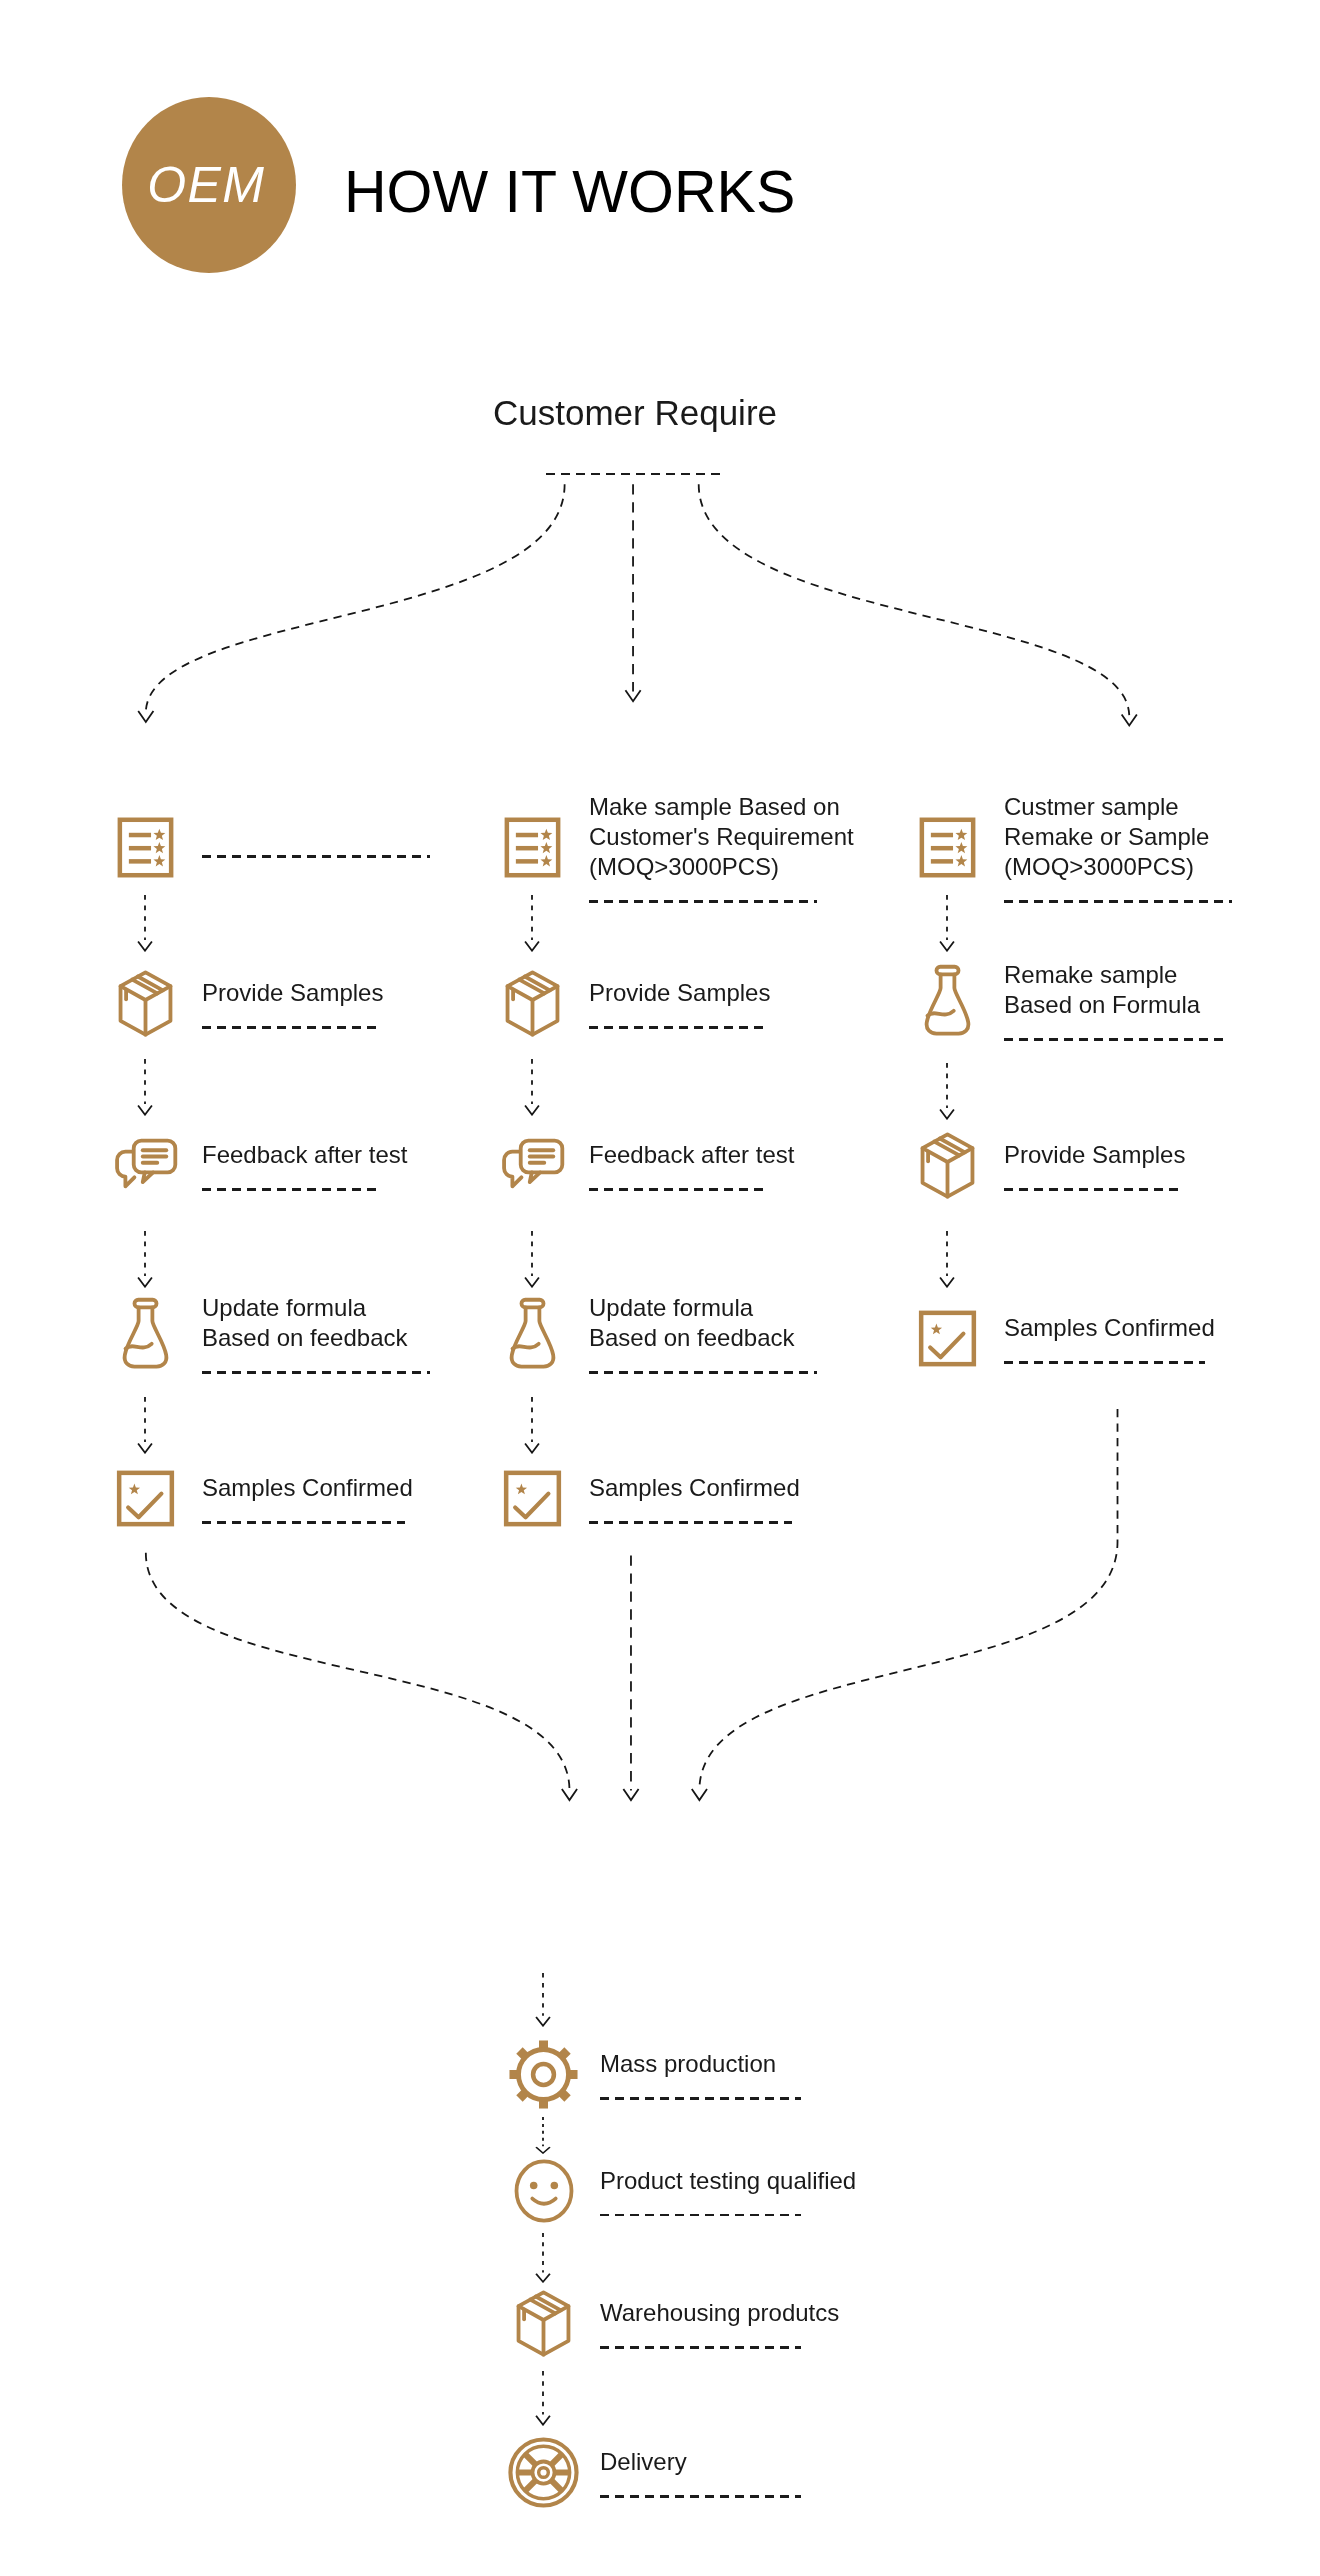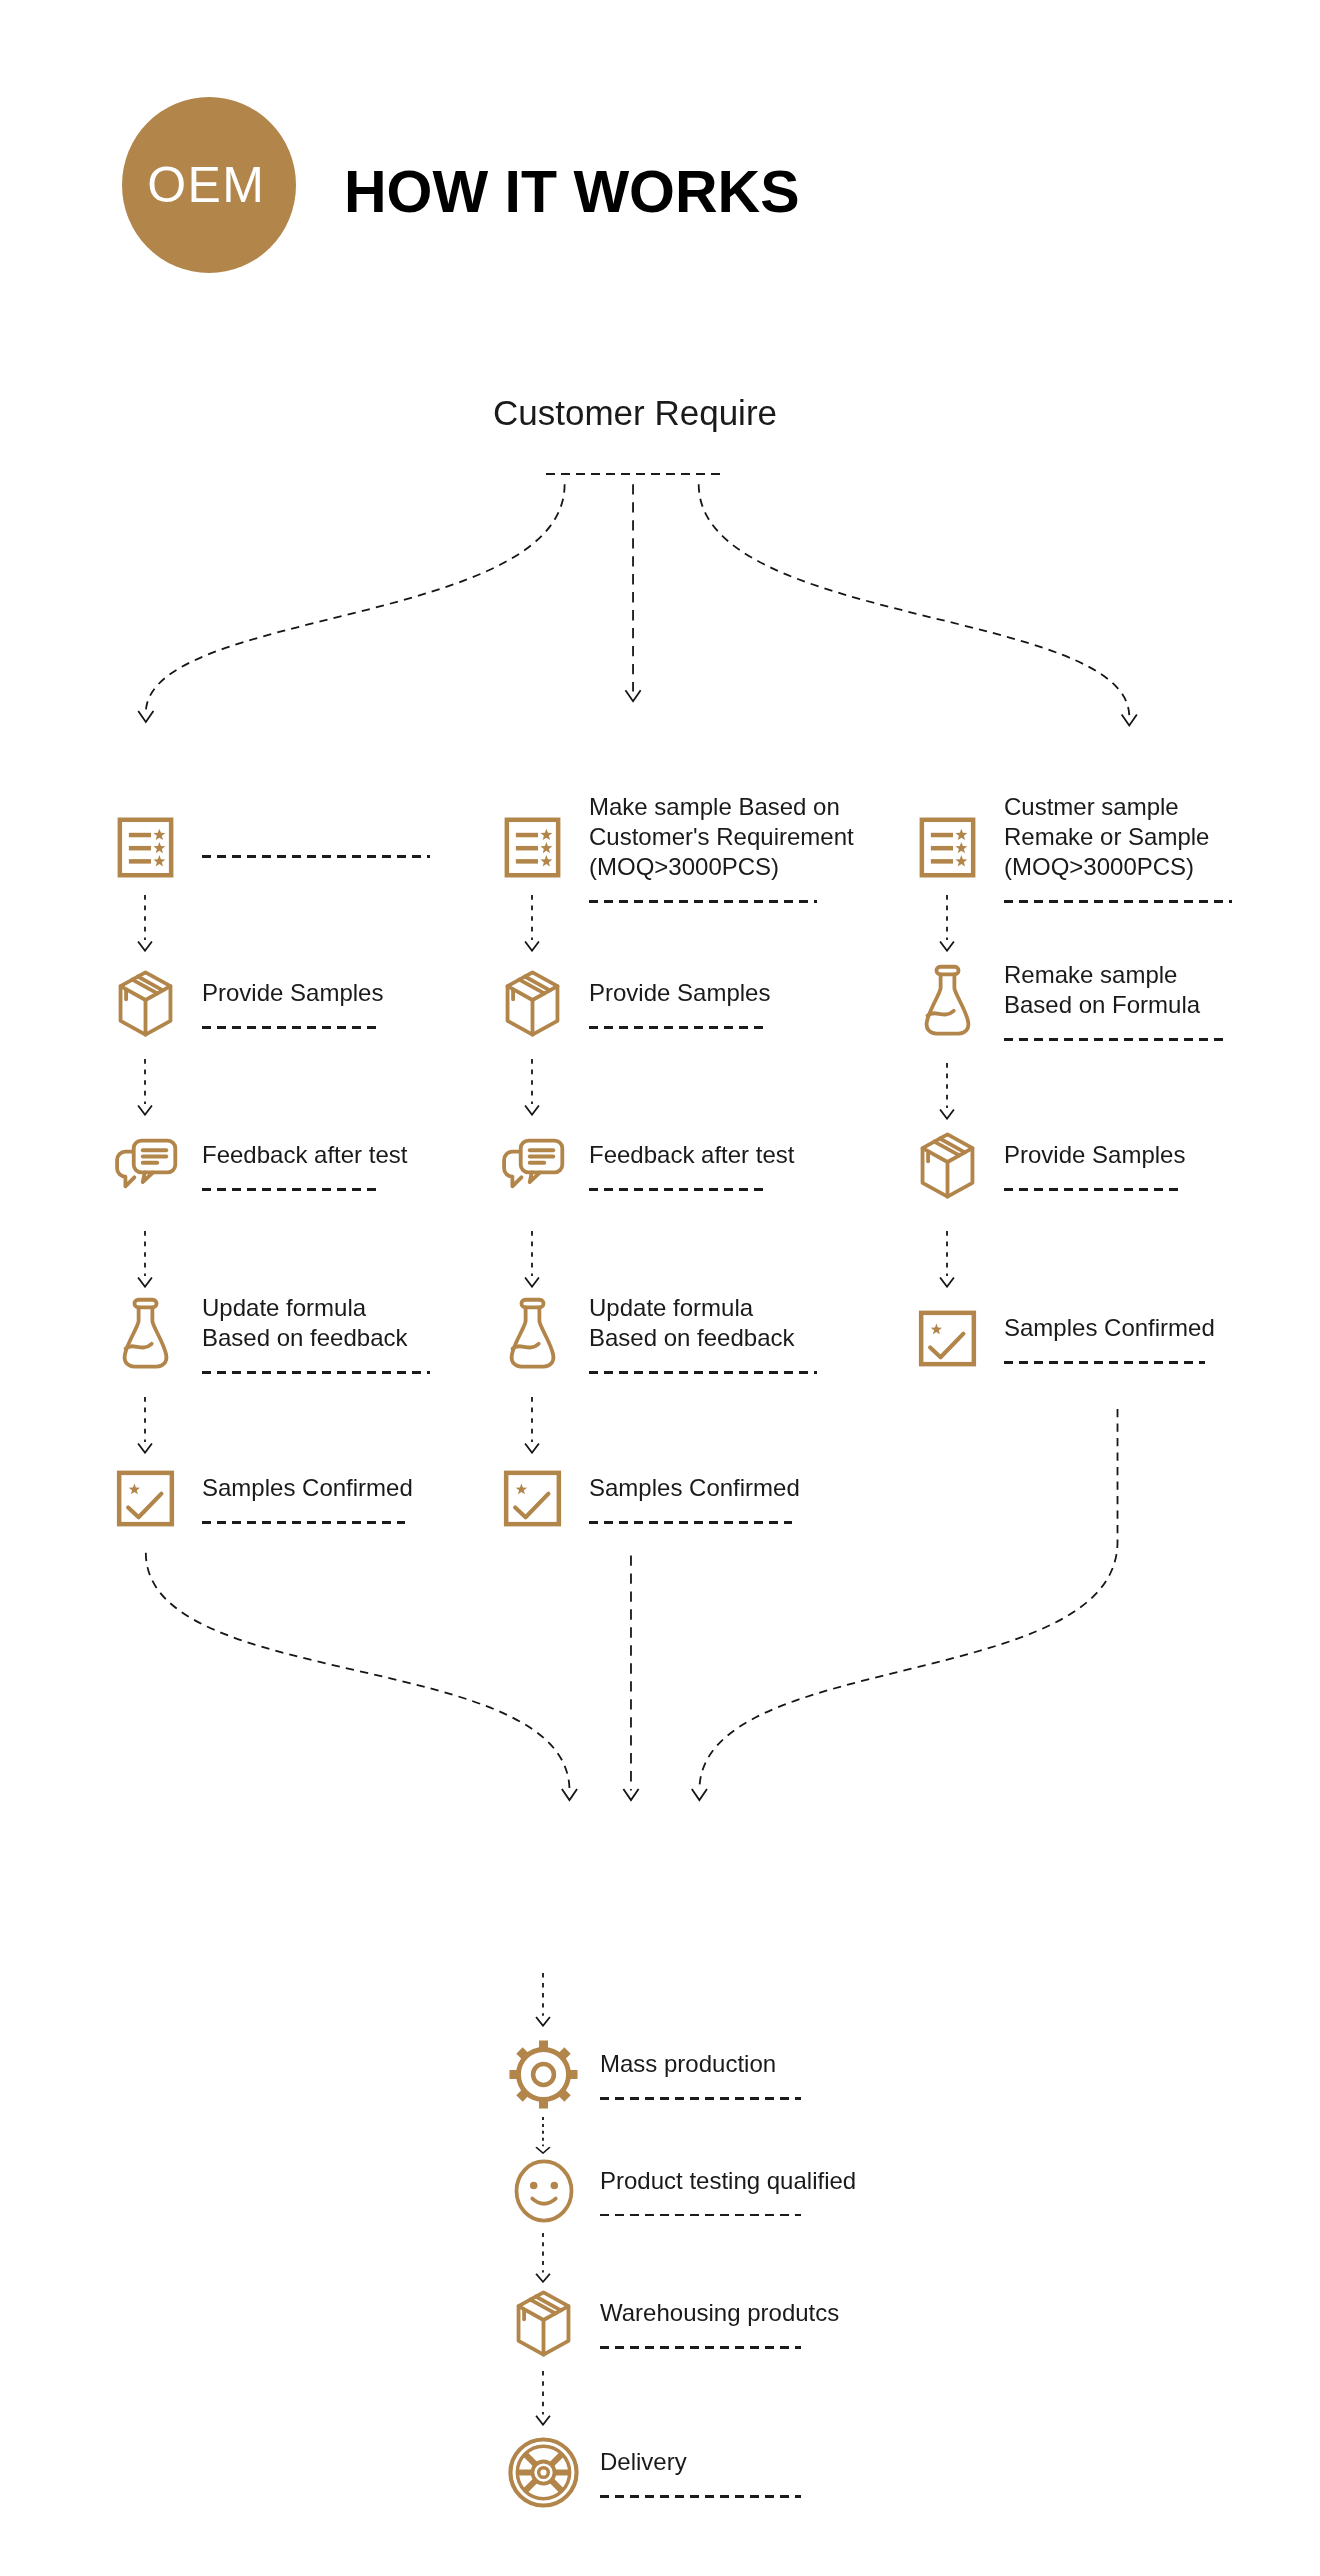--- a/index.html
+++ b/index.html
@@ -3,23 +3,23 @@
 <meta charset="utf-8">
 <style>
   :root { --accent:#b2854a; --ink:#1a1a1a; }
   html,body{margin:0;padding:0;background:#fff;}
   .page{position:relative;width:1320px;height:2576px;background:#fff;overflow:hidden;
         font-family:"Liberation Sans","DejaVu Sans",sans-serif;color:var(--ink);}
 
   
   .logo{position:absolute;left:122px;top:97px;width:174px;height:176px;border-radius:50%;
         background:var(--accent);display:flex;align-items:center;justify-content:center;}
-  .logo-text{font-size:50px;color:#ffffff;letter-spacing:1.4px;padding-right:5.5px;}
+  .logo-text{font-style:italic;font-size:50px;color:#ffffff;letter-spacing:1.4px;padding-right:5.5px;}
   .subtitle{position:absolute;left:347px;top:118px;font-size:31px;letter-spacing:0.7px;color:#0f0f0f;white-space:nowrap;}
-  .title{position:absolute;left:344px;top:158px;font-size:59px;font-weight:700;letter-spacing:0px;color:#000;white-space:nowrap;}
+  .title{position:absolute;left:344px;top:158px;font-size:59px;font-weight:400;letter-spacing:0px;color:#000;white-space:nowrap;}
 
   
   .root-label{position:absolute;left:635px;top:393px;transform:translateX(-50%);font-size:35px;white-space:nowrap;}
   .dashline{height:2.1px;background:repeating-linear-gradient(90deg,#1b1b1b 0 9px,transparent 9px 15px);}
   .root-ul{position:absolute;left:546px;top:473px;width:177px;}
 
   
   .overlay{position:absolute;left:0;top:0;pointer-events:none;}
 
   

